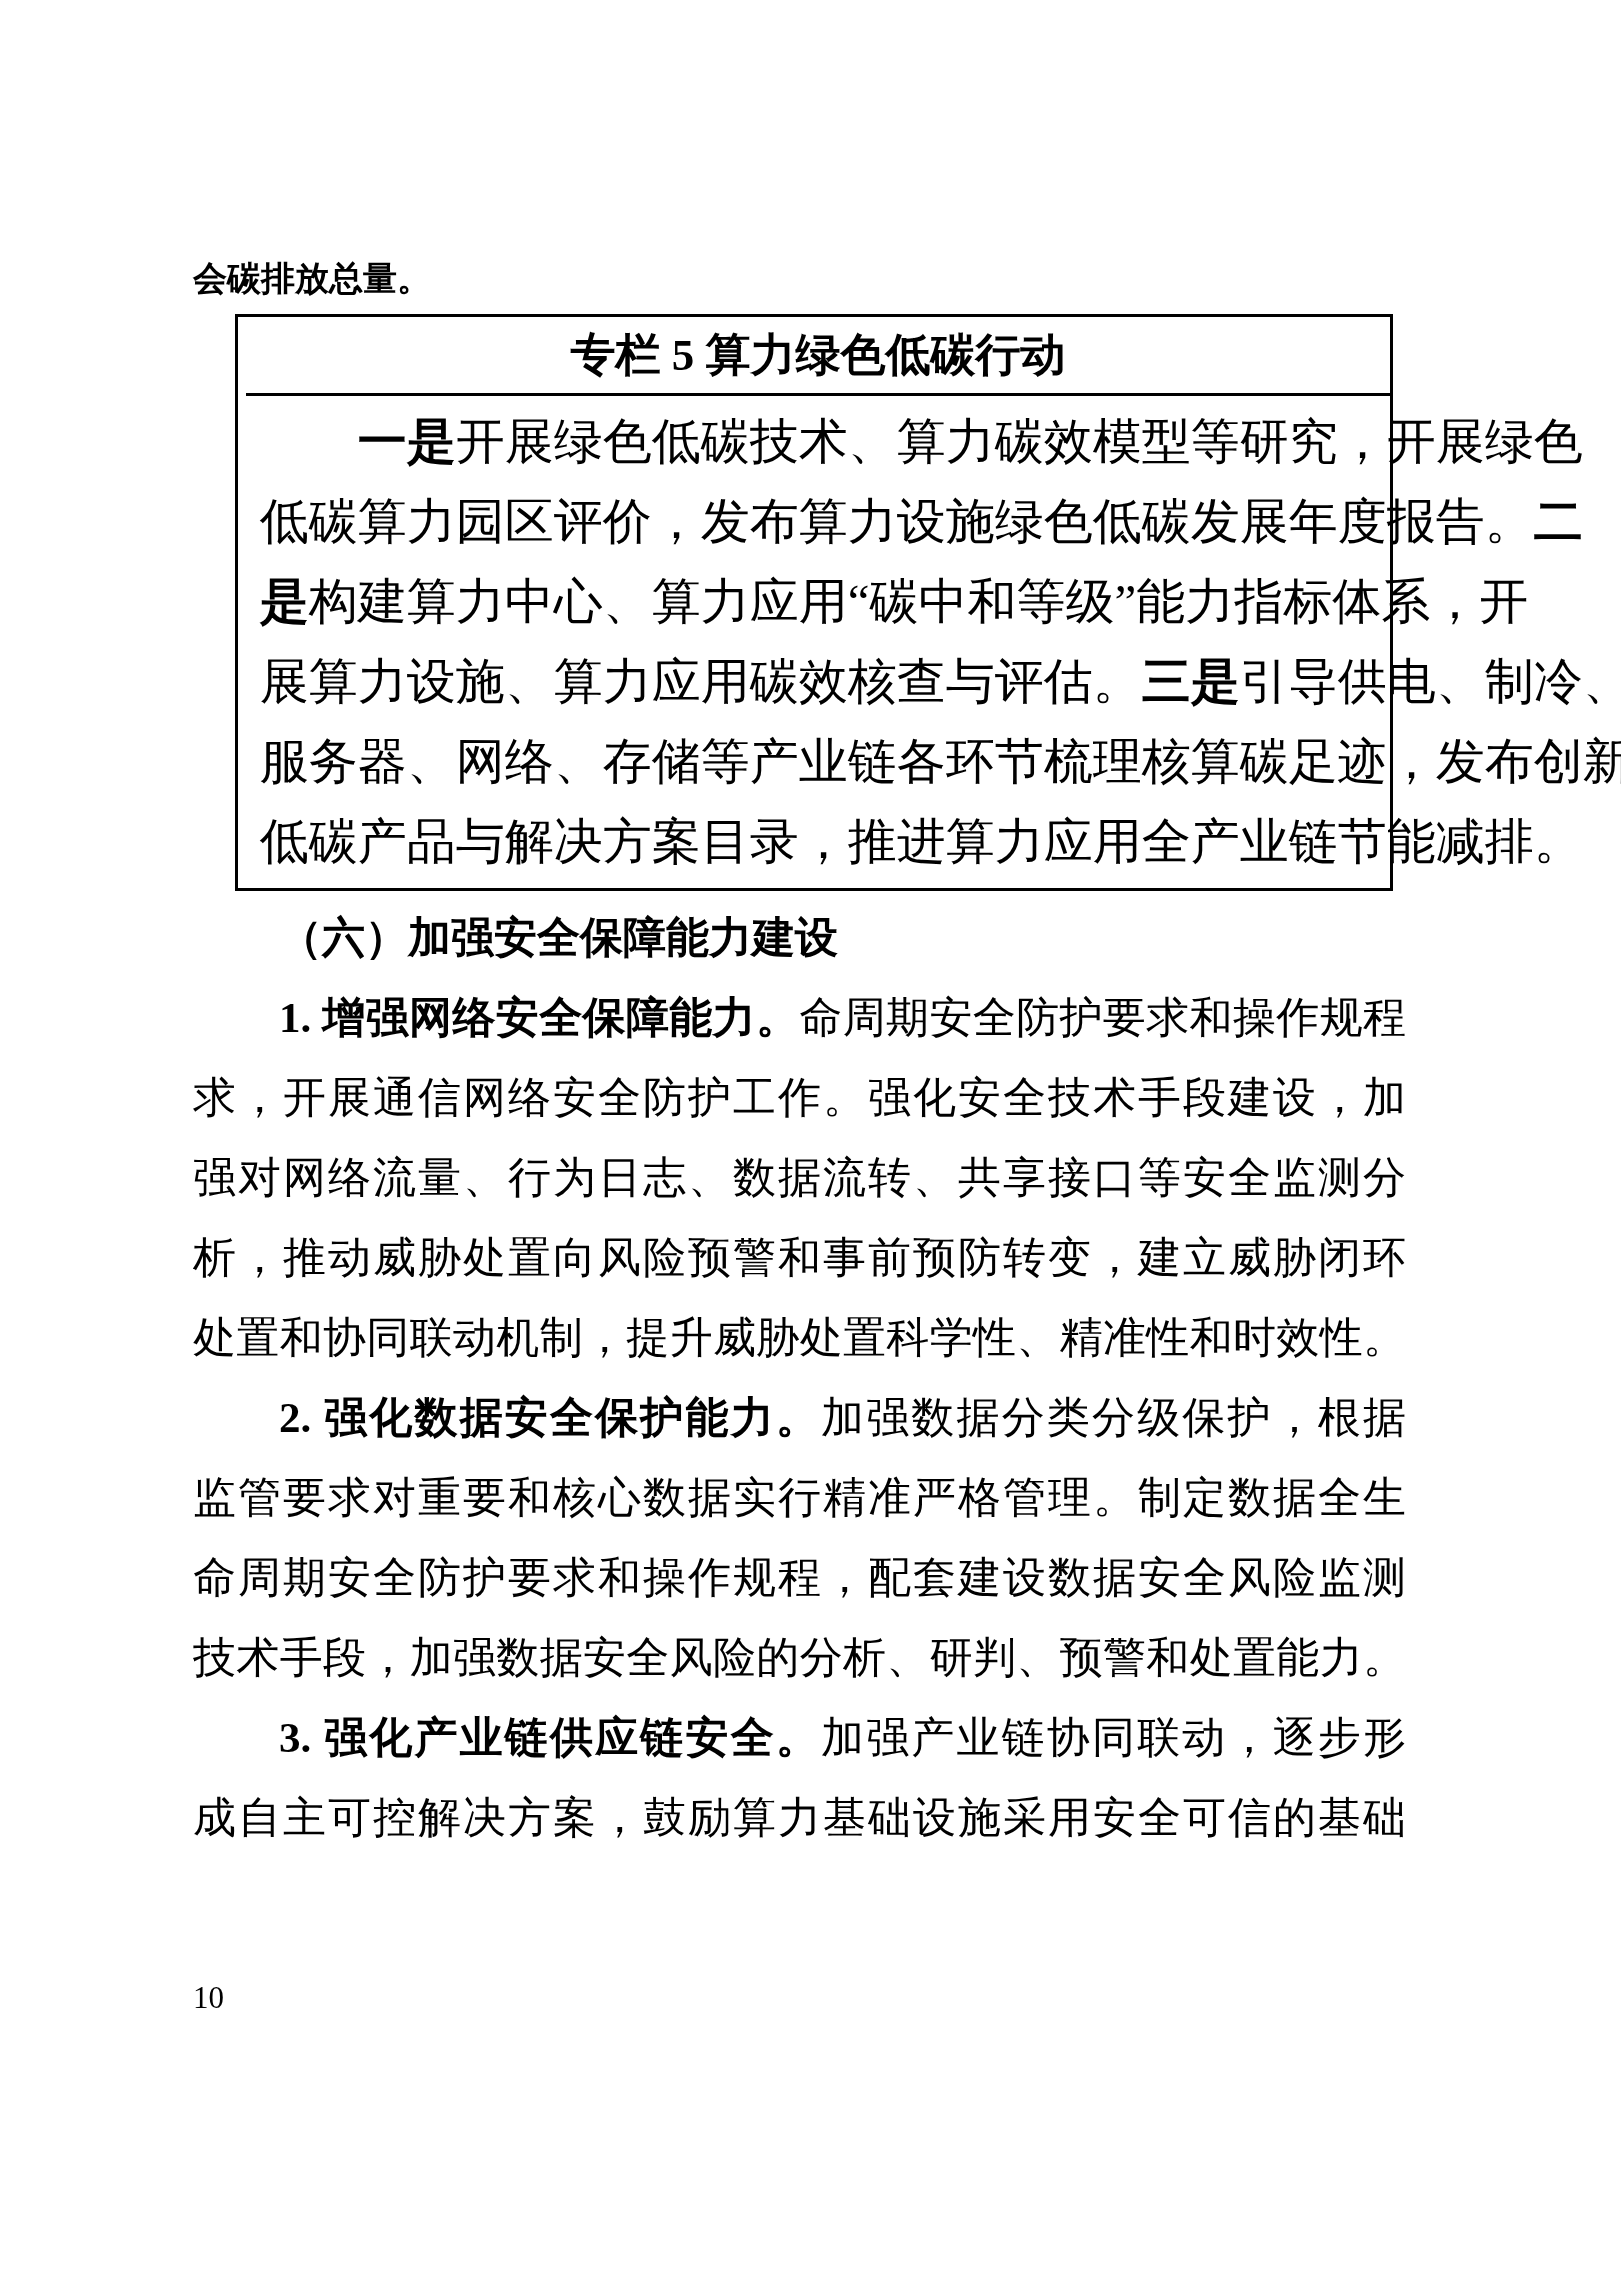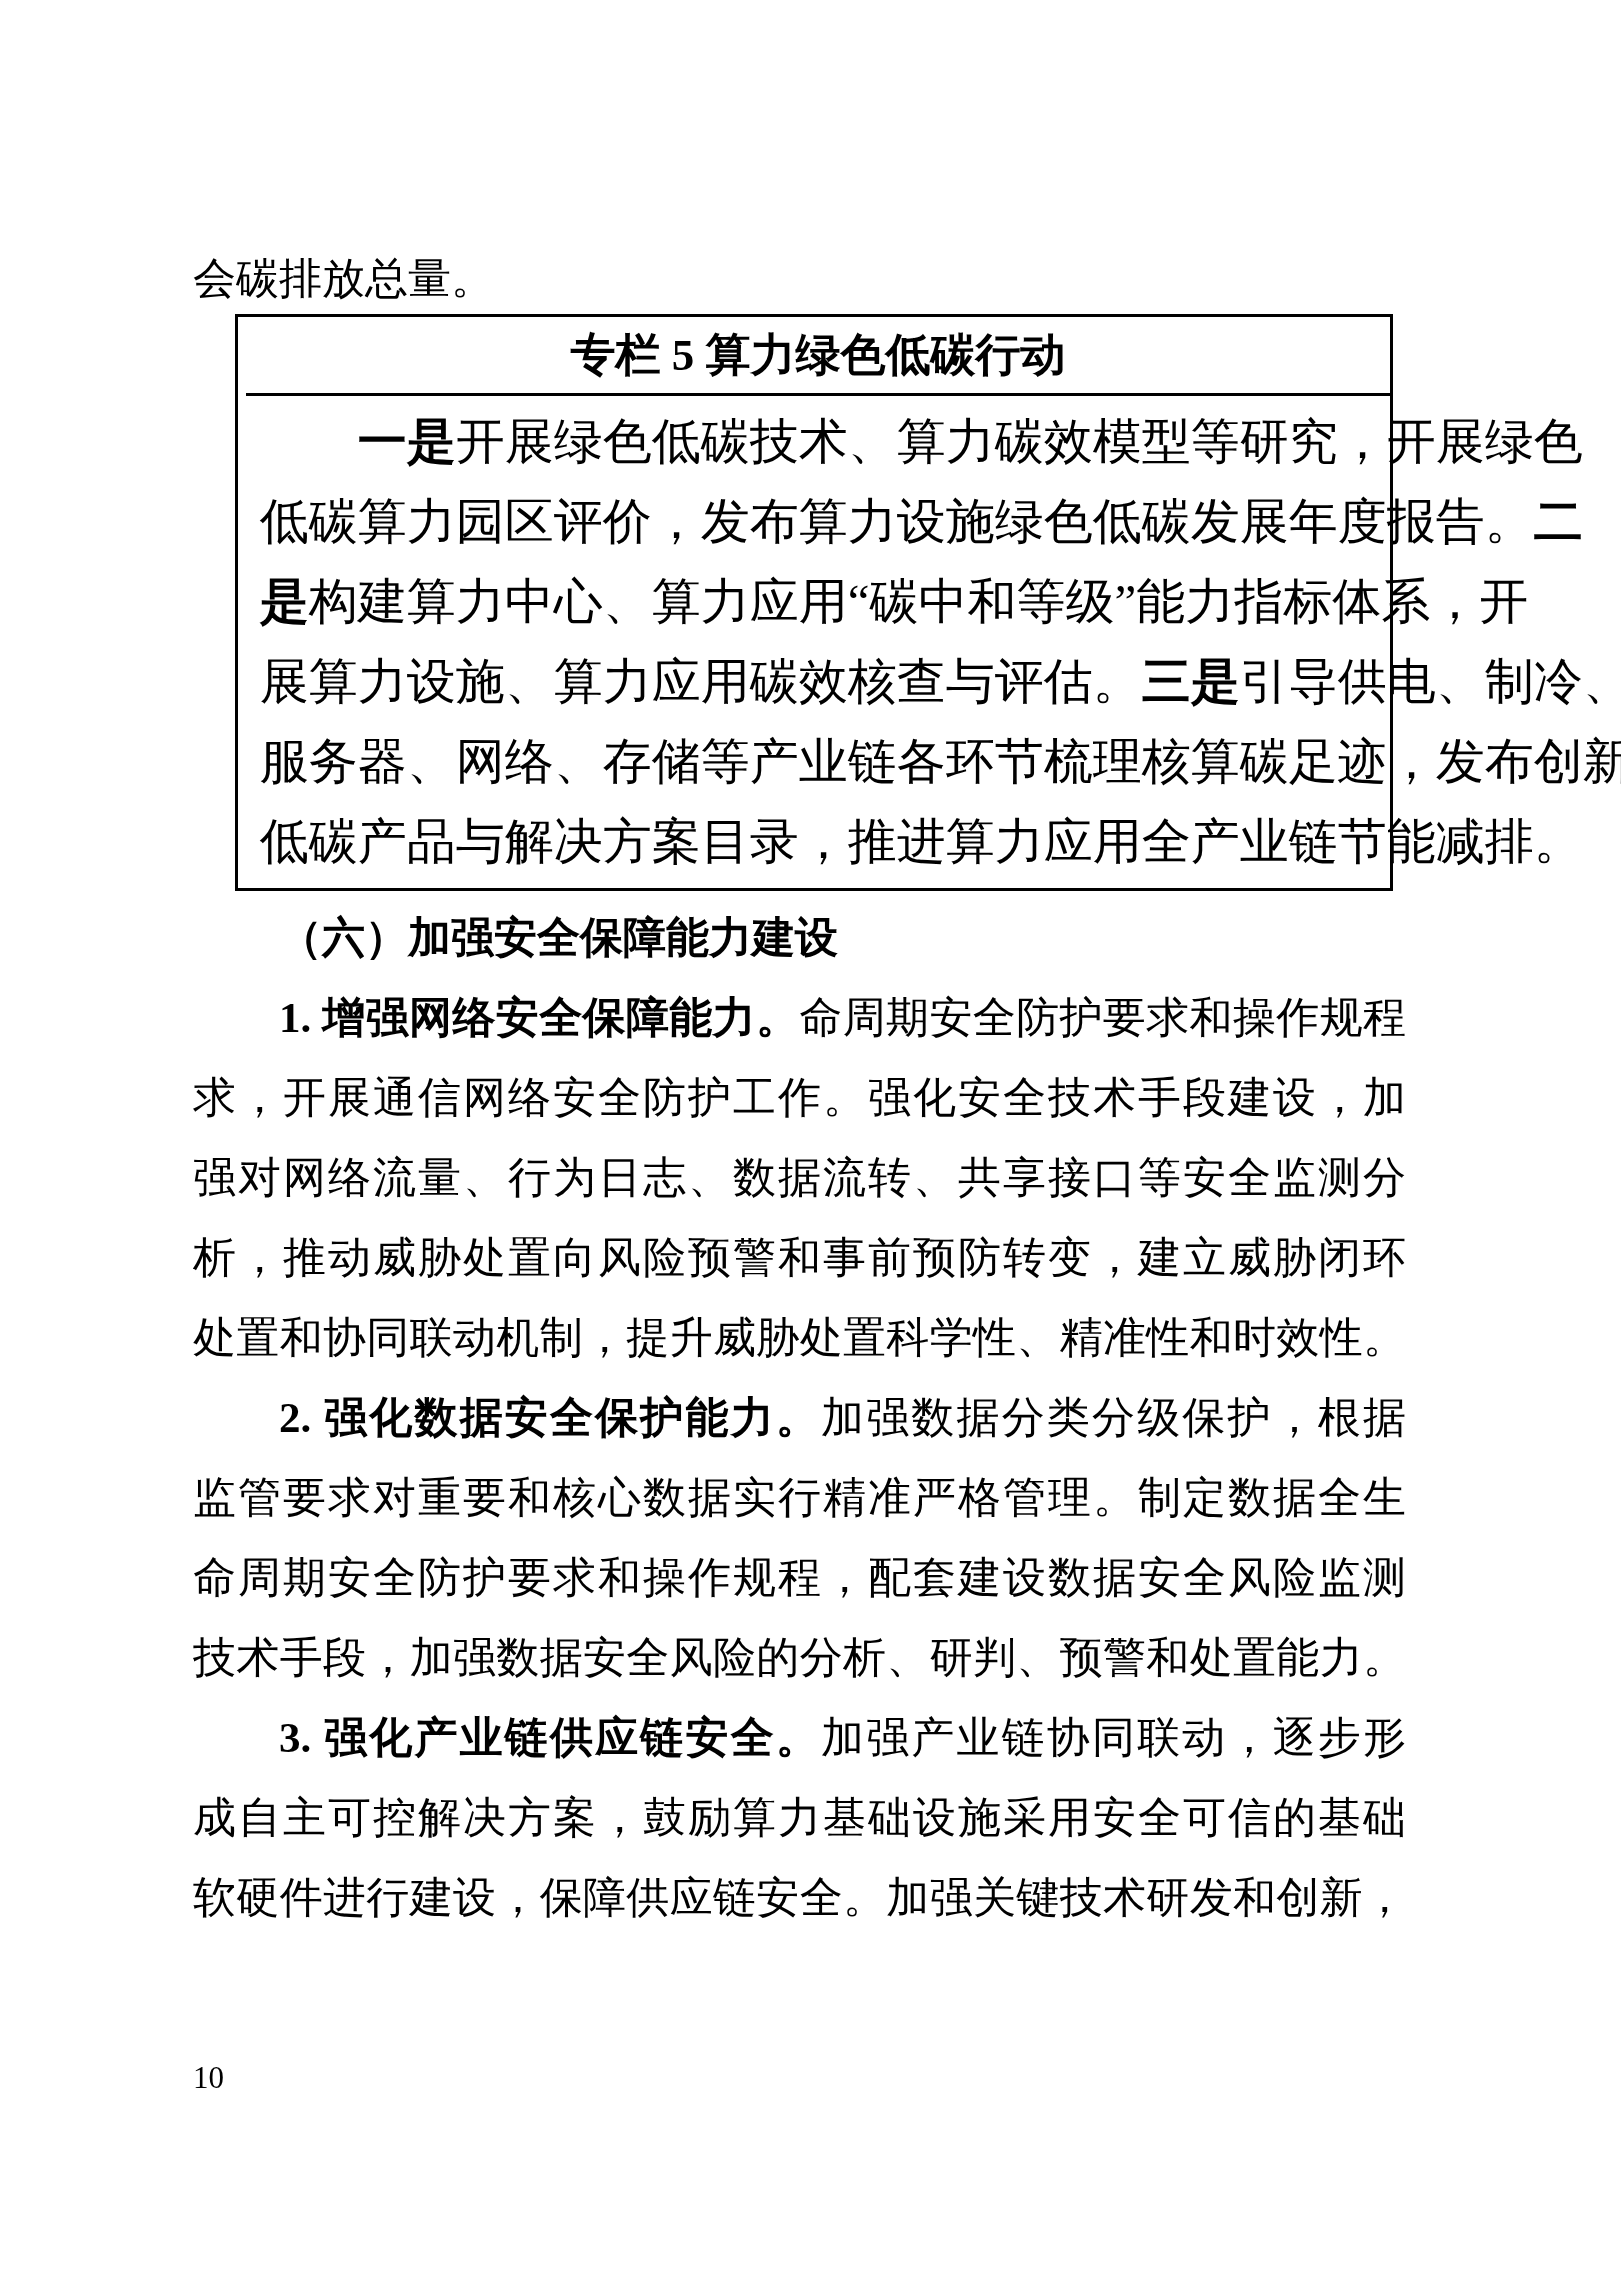--- a/index.html
+++ b/index.html
@@ -24,24 +24,25 @@
     line-height: 80px;
     text-align: justify;
     text-align-last: justify;
     white-space: nowrap;
   }
   .tline.nojust { text-align: center; text-align-last: left; }
   .tline.indent { text-indent: 2em; }
   .bold { font-weight: bold; }
 
   .intro-line {
-    font-size: 43px;
+    font-size: 34px;
     line-height: 55px;
     text-align: center;
     text-align-last: left;
+    font-weight: bold;
   }
 
   
   .callout-box {
     margin-top: 7.8px;
     margin-left: 42px;
     width: 1144px;
     border: 3.9px solid #000000;
     background: #ffffff;
     padding-left: 8px;
@@ -112,20 +113,19 @@
     <div>
         <div class="tline indent"><span class="bold">2. 强化数据安全保护能力。</span><span>加强数据分类分级保护，根据</span></div>
         <div class="tline"><span>监管要求对重要和核心数据实行精准严格管理。制定数据全生</span></div>
         <div class="tline"><span>命周期安全防护要求和操作规程，配套建设数据安全风险监测</span></div>
         <div class="tline"><span>技术手段，加强数据安全风险的分析、研判、预警和处置能力。</span></div>
       </div>
 
     <div>
         <div class="tline indent"><span class="bold">3. 强化产业链供应链安全。</span><span>加强产业链协同联动，逐步形</span></div>
         <div class="tline"><span>成自主可控解决方案，鼓励算力基础设施采用安全可信的基础</span></div>
-        <div class="tline"><span>软硬件进行建设，保障供应链安全。加强关键技术研发和创新，</span></div>
       </div>
   </div>
 
   <div class="page-number">10</div>
 
 </div>
 
 
 </body></html>

